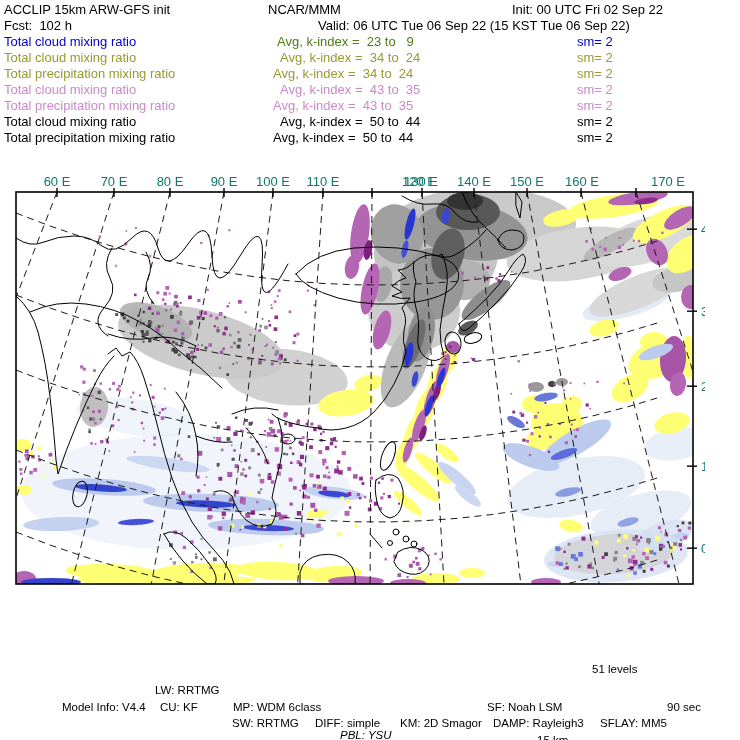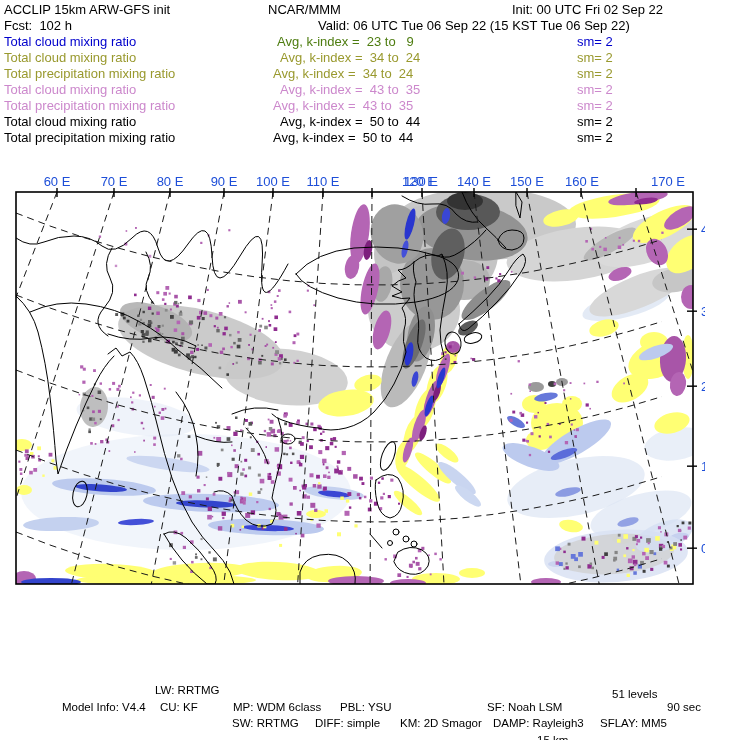--- a/index.html
+++ b/index.html
@@ -1,19 +1,19 @@
 <!DOCTYPE html>
 <html><head>
 <meta charset="utf-8">
 <style>
   html,body{margin:0;padding:0;background:#ffffff;}
   #page{position:relative;width:705px;height:740px;background:#ffffff;overflow:hidden;
         font-family:"Liberation Sans", sans-serif;}
   .hrow span{position:absolute;white-space:pre;font-size:13px;line-height:14px;}
-  .axlab{position:absolute;white-space:pre;font-size:13px;color:#1d4ed8;}
+  .axlab{position:absolute;white-space:pre;font-size:13px;color:#0f766e;}
   .foot span{position:absolute;white-space:pre;font-size:11.5px;color:#000;text-align:center;}
   svg{position:absolute;left:0;top:0;}
 </style>
 </head>
 <body>
 
 <div id="page">
 
   <div id="header" class="hrow">
     <span style="left:4px;top:3px">ACCLIP 15km ARW-GFS init</span>
@@ -905,24 +905,24 @@
       <span class="axlab" style="left: 701px; top: 304.173px;">30 N</span>
       <span class="axlab" style="left: 701px; top: 379.173px;">20 N</span>
       <span class="axlab" style="left: 701px; top: 459.173px;">10 N</span>
       <span class="axlab" style="left: 701px; top: 541.173px;">0</span>
     </div>
 
   <div id="footer" class="foot">
       <span style="left: 62px; top: 701px;">Model Info: V4.4</span>
       <span style="left: 160px; top: 701px;">CU: KF</span>
       <span style="left: 233px; top: 701px;">MP: WDM 6class</span>
-      <span style="left: 340px; top: 701px;">PBL: YSU</span>
+      <span style="left: 340px; top: 729px; font-style: italic;">PBL: YSU</span>
       <span style="left: 440px; top: 701px; margin-left: 47px;">SF: Noah LSM</span>
       <span style="left: 537px; top: 734px;">15 km</span>
-      <span style="left: 592px; top: 688px; margin-left: 20px;">51 levels</span>
+      <span style="left: 592px; top: 663px;">51 levels</span>
       <span style="left: 667px; top: 701px;">90 sec</span>
       <span style="left: 155px; top: 684px;">LW: RRTMG</span>
       <span style="left: 232px; top: 717px;">SW: RRTMG</span>
       <span style="left: 315px; top: 717px;">DIFF: simple</span>
       <span style="left: 400px; top: 717px;">KM: 2D Smagor</span>
       <span style="left: 493px; top: 717px;">DAMP: Rayleigh3</span>
       <span style="left: 600px; top: 717px;">SFLAY: MM5</span>
     </div>
 </div>
 

